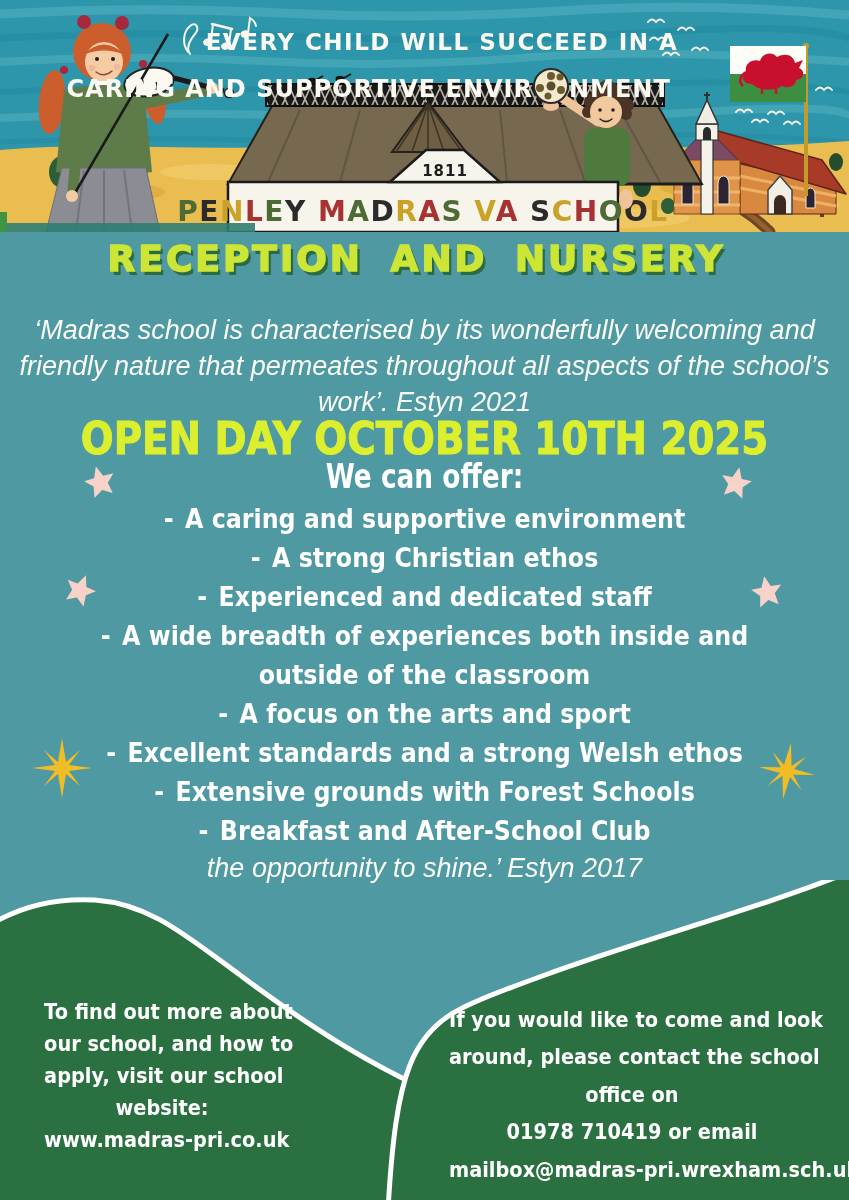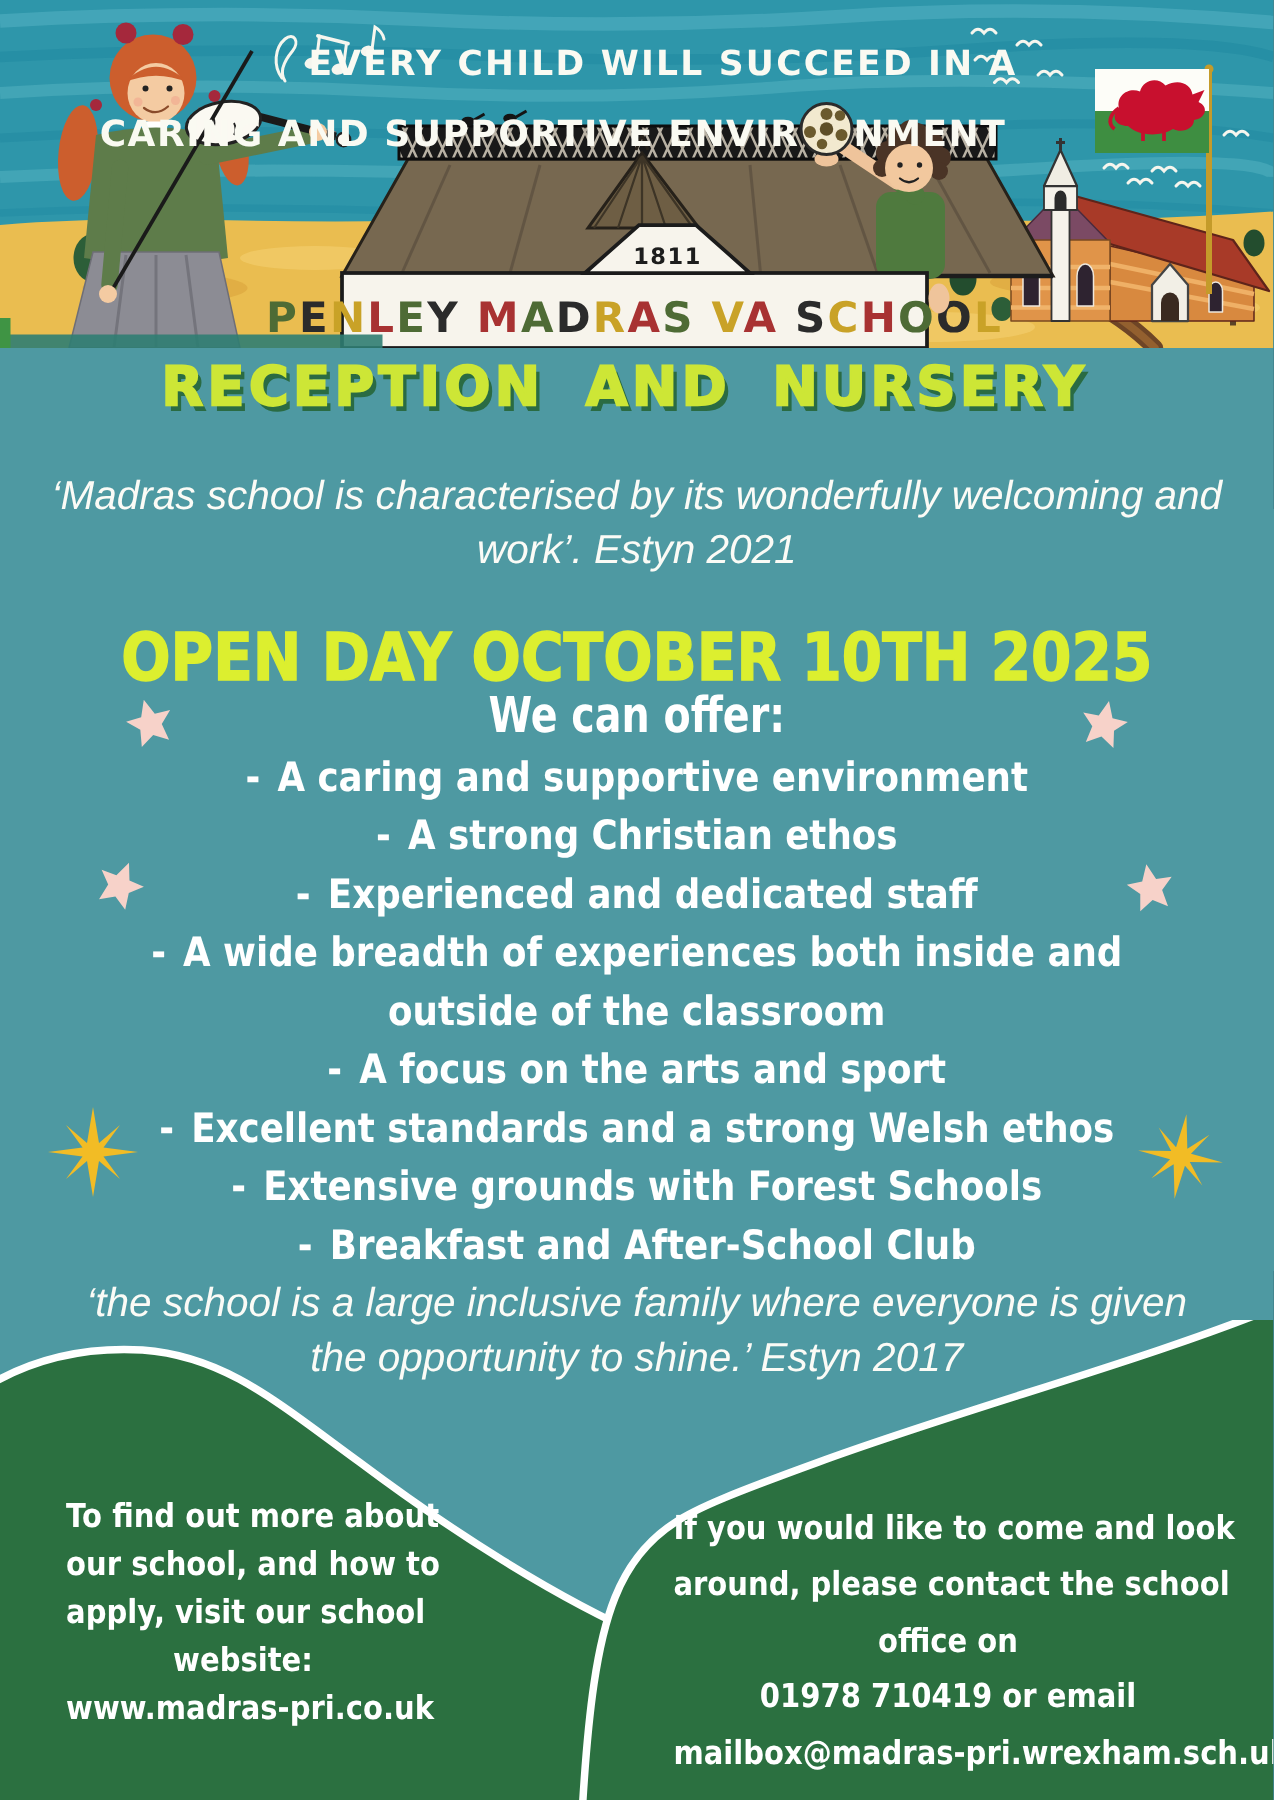--- a/index.html
+++ b/index.html
@@ -264,39 +264,39 @@
     <rect x="0" y="223" width="255" height="9" fill="#2F7D72" opacity=".9"></rect>
     <rect x="0" y="212" width="7" height="20" fill="#3F9444"></rect>
   </svg>
 
   <div class="page-title">
     <div>RECEPTION AND NURSERY</div>
   </div>
 
   <div class="quote q1">
     <div>‘Madras school is characterised by its wonderfully welcoming and</div>
+    <div>friendly nature that permeates throughout all aspects of the school’s</div>
     <div>work’. Estyn 2021</div>
   </div>
 
   <div class="openday">OPEN DAY OCTOBER 10TH 2025</div>
 
   <div class="offer-heading">We can offer:</div>
   <ul class="offer-list">
     <li><span class="dash">-</span><span>A caring and supportive environment</span></li>
     <li><span class="dash">-</span><span>A strong Christian ethos</span></li>
     <li><span class="dash">-</span><span>Experienced and dedicated staff</span></li>
     <li><span class="dash">-</span><span>A wide breadth of experiences both inside and outside of the classroom</span></li>
     <li><span class="dash">-</span><span>A focus on the arts and sport</span></li>
     <li><span class="dash">-</span><span>Excellent standards and a strong Welsh ethos</span></li>
     <li><span class="dash">-</span><span>Extensive grounds with Forest Schools</span></li>
     <li><span class="dash">-</span><span>Breakfast and After-School Club</span></li>
   </ul>
 
   <div class="quote q2">
-    <div>‘the school is a large inclusive family where everyone is given</div>
     <div>the opportunity to shine.’ Estyn 2017</div>
   </div>
 
   <svg class="hills" viewBox="0 0 849 320">
     <g>
       <path class="hill-fill" d="M-5,42 C25,25 60,18 95,20 C150,24 185,55 240,95 C300,140 370,185 432,212 L432,330 L-5,330 Z"></path>
       <path class="hill-edge" d="M-5,42 C25,25 60,18 95,20 C150,24 185,55 240,95 C300,140 370,185 432,212"></path>
     </g>
     <g>
       <path class="hill-fill" d="M854,-10 C770,25 640,60 545,95 C490,115 465,125 450,135 C430,148 418,165 410,185 C398,215 392,260 388,330 L854,330 Z"></path>

